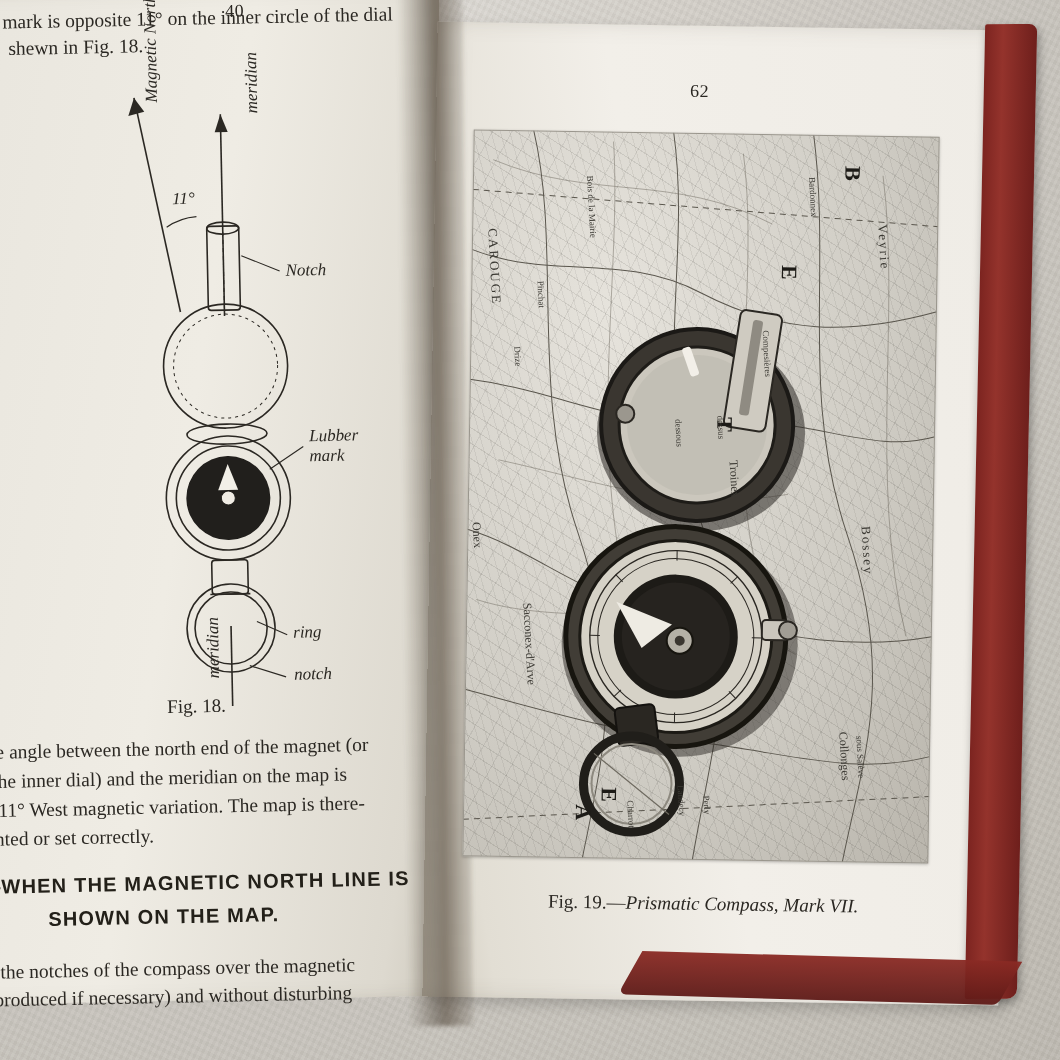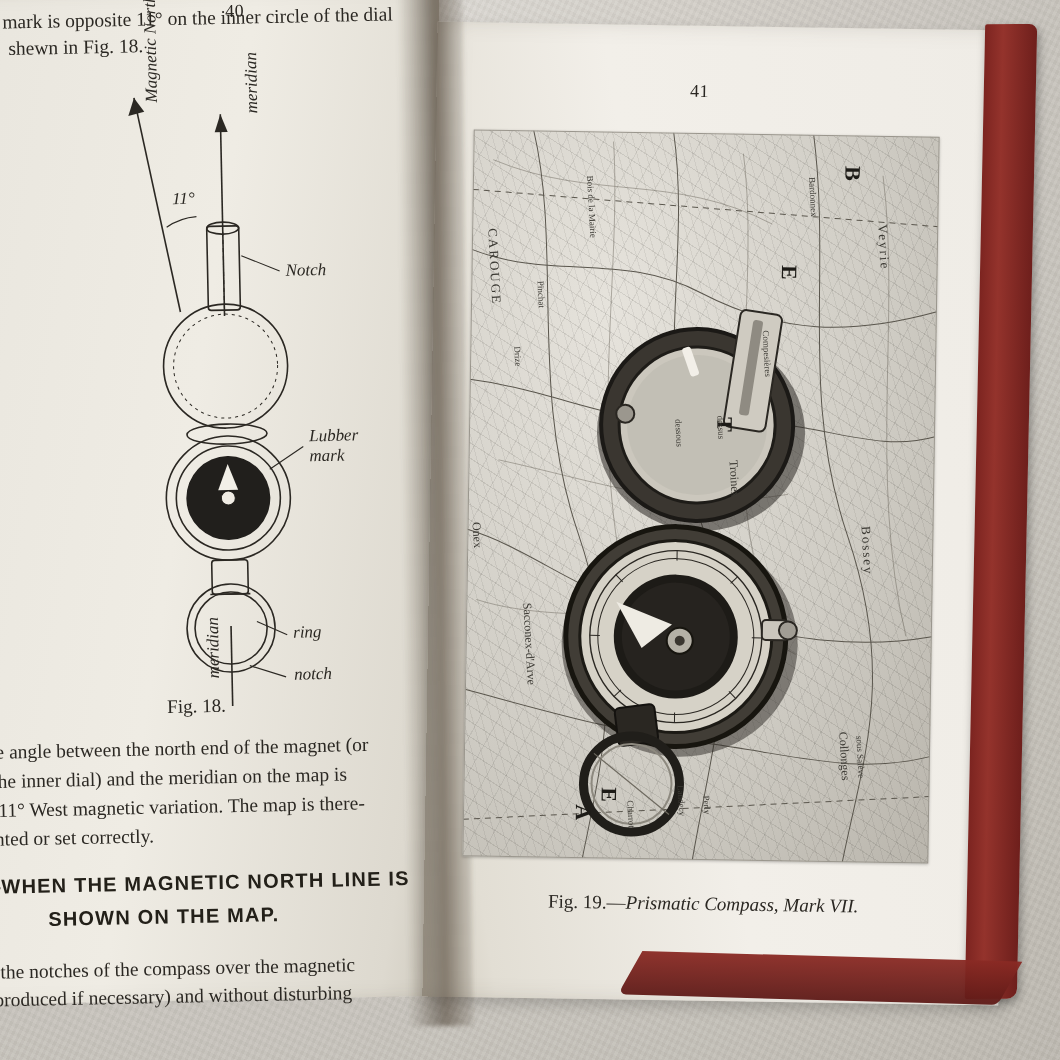--- a/index.html
+++ b/index.html
@@ -279,21 +279,21 @@
     <div class="body-line left-text" style="left:2px; top:771px;">the inner dial) and the meridian on the map is</div>
     <div class="body-line left-text" style="left:8px; top:800px;">11° West magnetic variation.   The map is there-</div>
     <div class="body-line left-text" style="left:-4px; top:829px;">ented or set correctly.</div>
 
     <div class="heading left-text" style="left:-10px; top:880px;">—WHEN THE MAGNETIC NORTH LINE IS</div>
     <div class="heading left-text" style="left:58px; top:912px;">SHOWN ON THE MAP.</div>
 
     <div class="body-line left-text" style="left:-12px; top:962px;">ce the notches of the compass over the magnetic</div>
     <div class="body-line left-text" style="left:-16px; top:990px;">e (produced if necessary) and without disturbing</div>
 
-    <div class="page-num txt" style="left:700px; top:85px; transform: rotate(0.9deg);">41</div>
+    <div class="page-num txt" style="left:700px; top:85px; transform: rotate(0.9deg);">62</div>
 
     <div class="photo">
       <div class="photo-inner">
         <div class="map-bg"></div>
         <div class="map-noise"></div>
 
         <svg width="466" height="727" viewBox="0 0 466 727" style="position:absolute;inset:0;">
 
           <g stroke="#5a564d" fill="none" stroke-width="1">
             <path d="M0 120 C 80 150, 150 120, 230 160 S 380 200, 466 175"></path>

